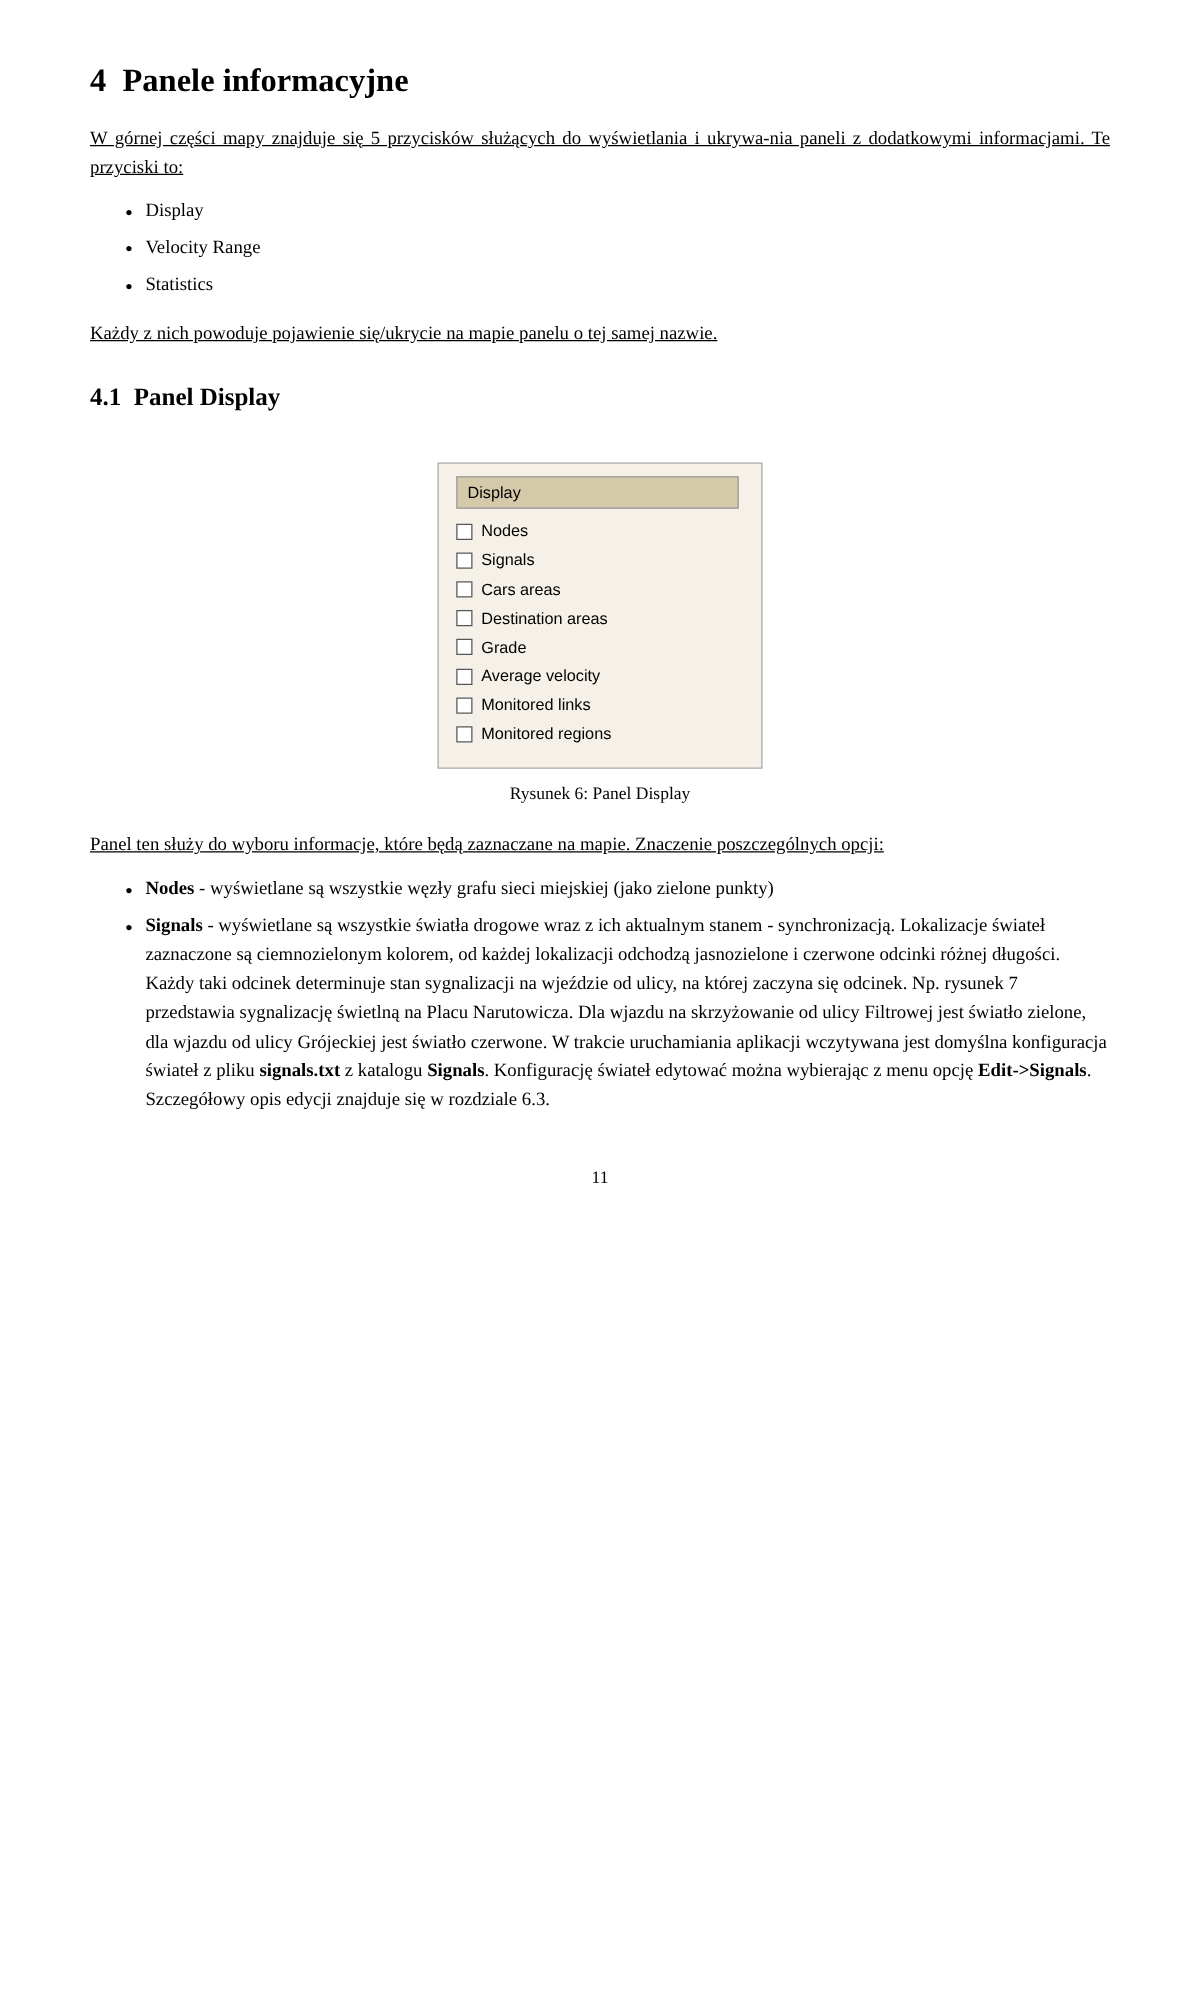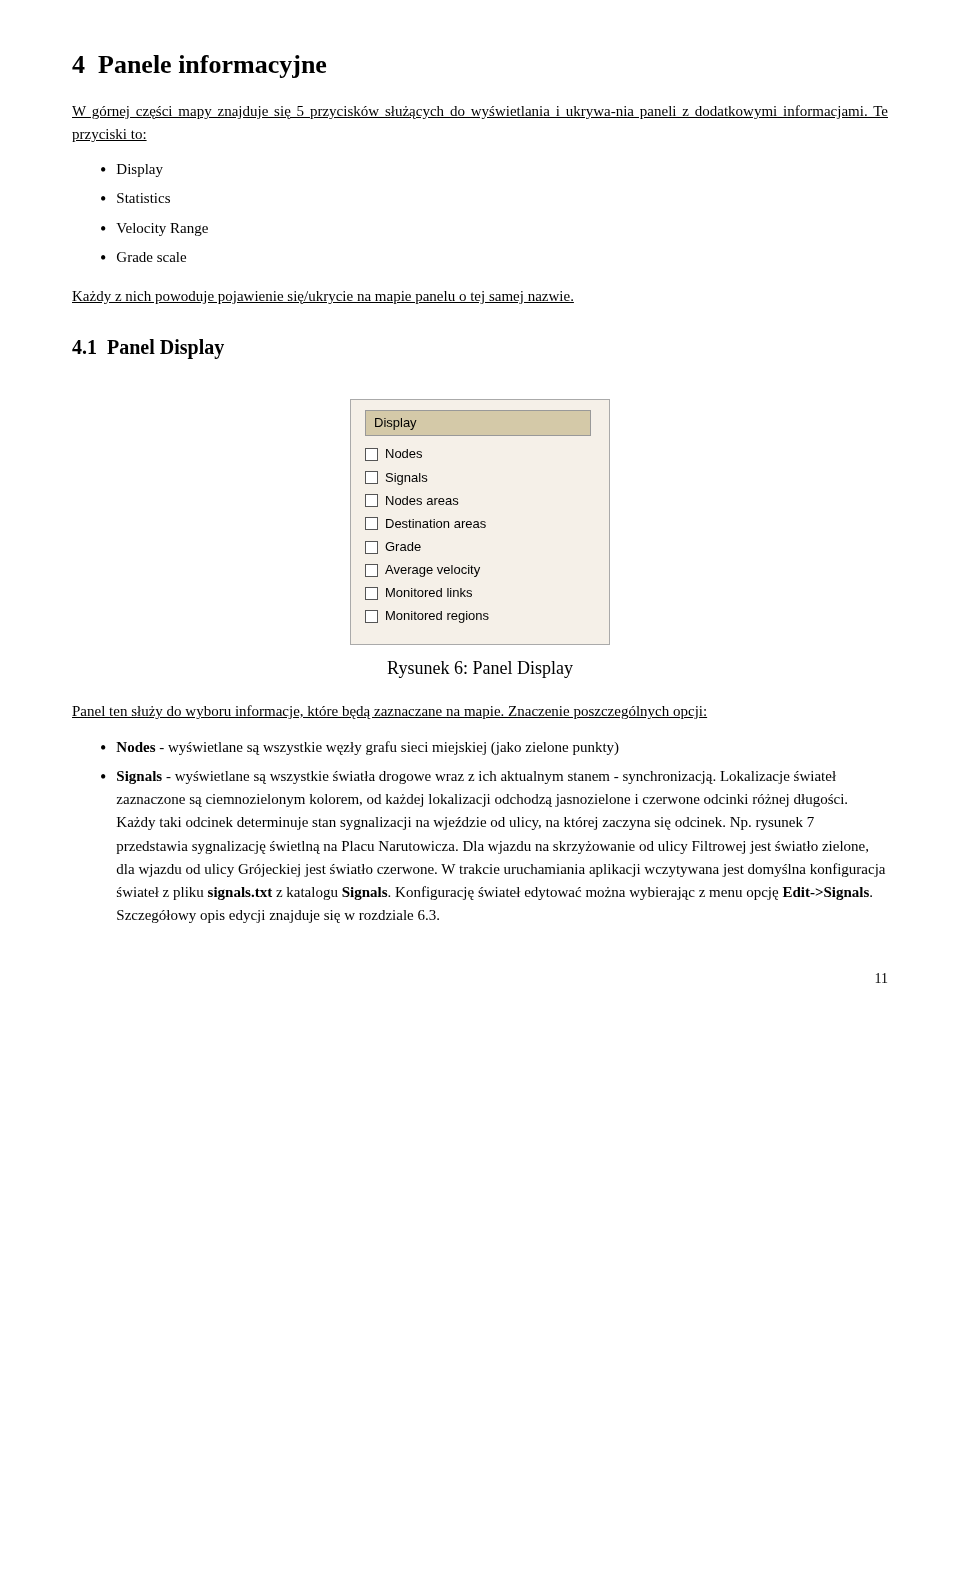--- a/index.html
+++ b/index.html
@@ -86,55 +86,52 @@
       display: inline-block;
       width: 13px;
       height: 13px;
       border: 1px solid #555;
       background: #fff;
       margin-right: 7px;
       flex-shrink: 0;
     }
 
     .figure-caption {
-      font-size: 18px;
+      font-size: 14px;
       margin-top: 10px;
       font-style: normal;
       font-family: "Times New Roman", serif;
     }
 
     .bold-text { font-weight: bold; }
 
     .page-number {
-      text-align: right;
+      text-align: center;
       margin-top: 40px;
       font-size: 14px;
     }
   </style>
 </head>
 <body>
 
 <h1 class="chapter-title">
   <span>4</span>&nbsp;&nbsp;<span>Panele informacyjne</span>
 </h1>
 
 <p>W górnej części mapy znajduje się 5 przycisków służących do wyświetlania i ukrywa-nia paneli z dodatkowymi informacjami. Te przyciski to:</p>
 
 <ul class="bullet-list">
   <li>
       <span>Display</span>
     </li>
   <li>
-      <span>Statistics</span>
-    </li>
-  <li>
       <span>Velocity Range</span>
     </li>
   <li>
-      <span>Grade scale</span>
+      <span>Statistics</span>
     </li>
 </ul>
 
 <p>Każdy z nich powoduje pojawienie się/ukrycie na mapie panelu o tej samej nazwie.</p>
 
 <h2 class="section-title">
   <span>4.1</span>&nbsp;&nbsp;<span>Panel Display</span>
 </h2>
 
 <div class="display-panel-container">
@@ -143,21 +140,21 @@
     <div class="panel-item">
       <span class="checkbox"></span>
       <span>Nodes</span>
     </div>
     <div class="panel-item">
       <span class="checkbox"></span>
       <span>Signals</span>
     </div>
     <div class="panel-item">
       <span class="checkbox"></span>
-      <span>Nodes areas</span>
+      <span>Cars areas</span>
     </div>
     <div class="panel-item">
       <span class="checkbox"></span>
       <span>Destination areas</span>
     </div>
     <div class="panel-item">
       <span class="checkbox"></span>
       <span>Grade</span>
     </div>
     <div class="panel-item">

